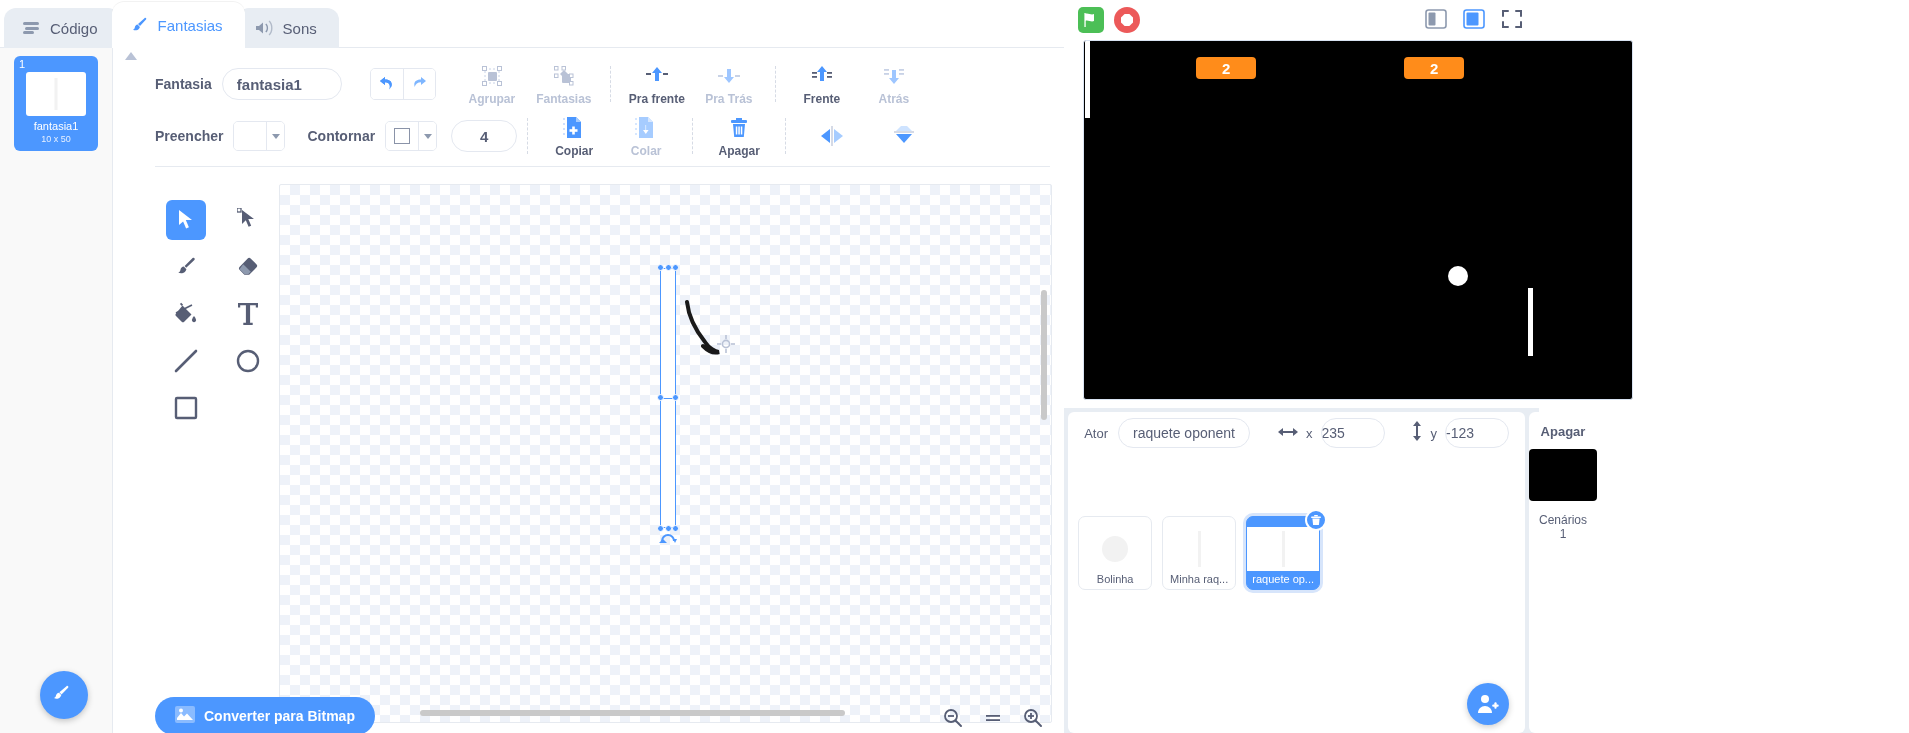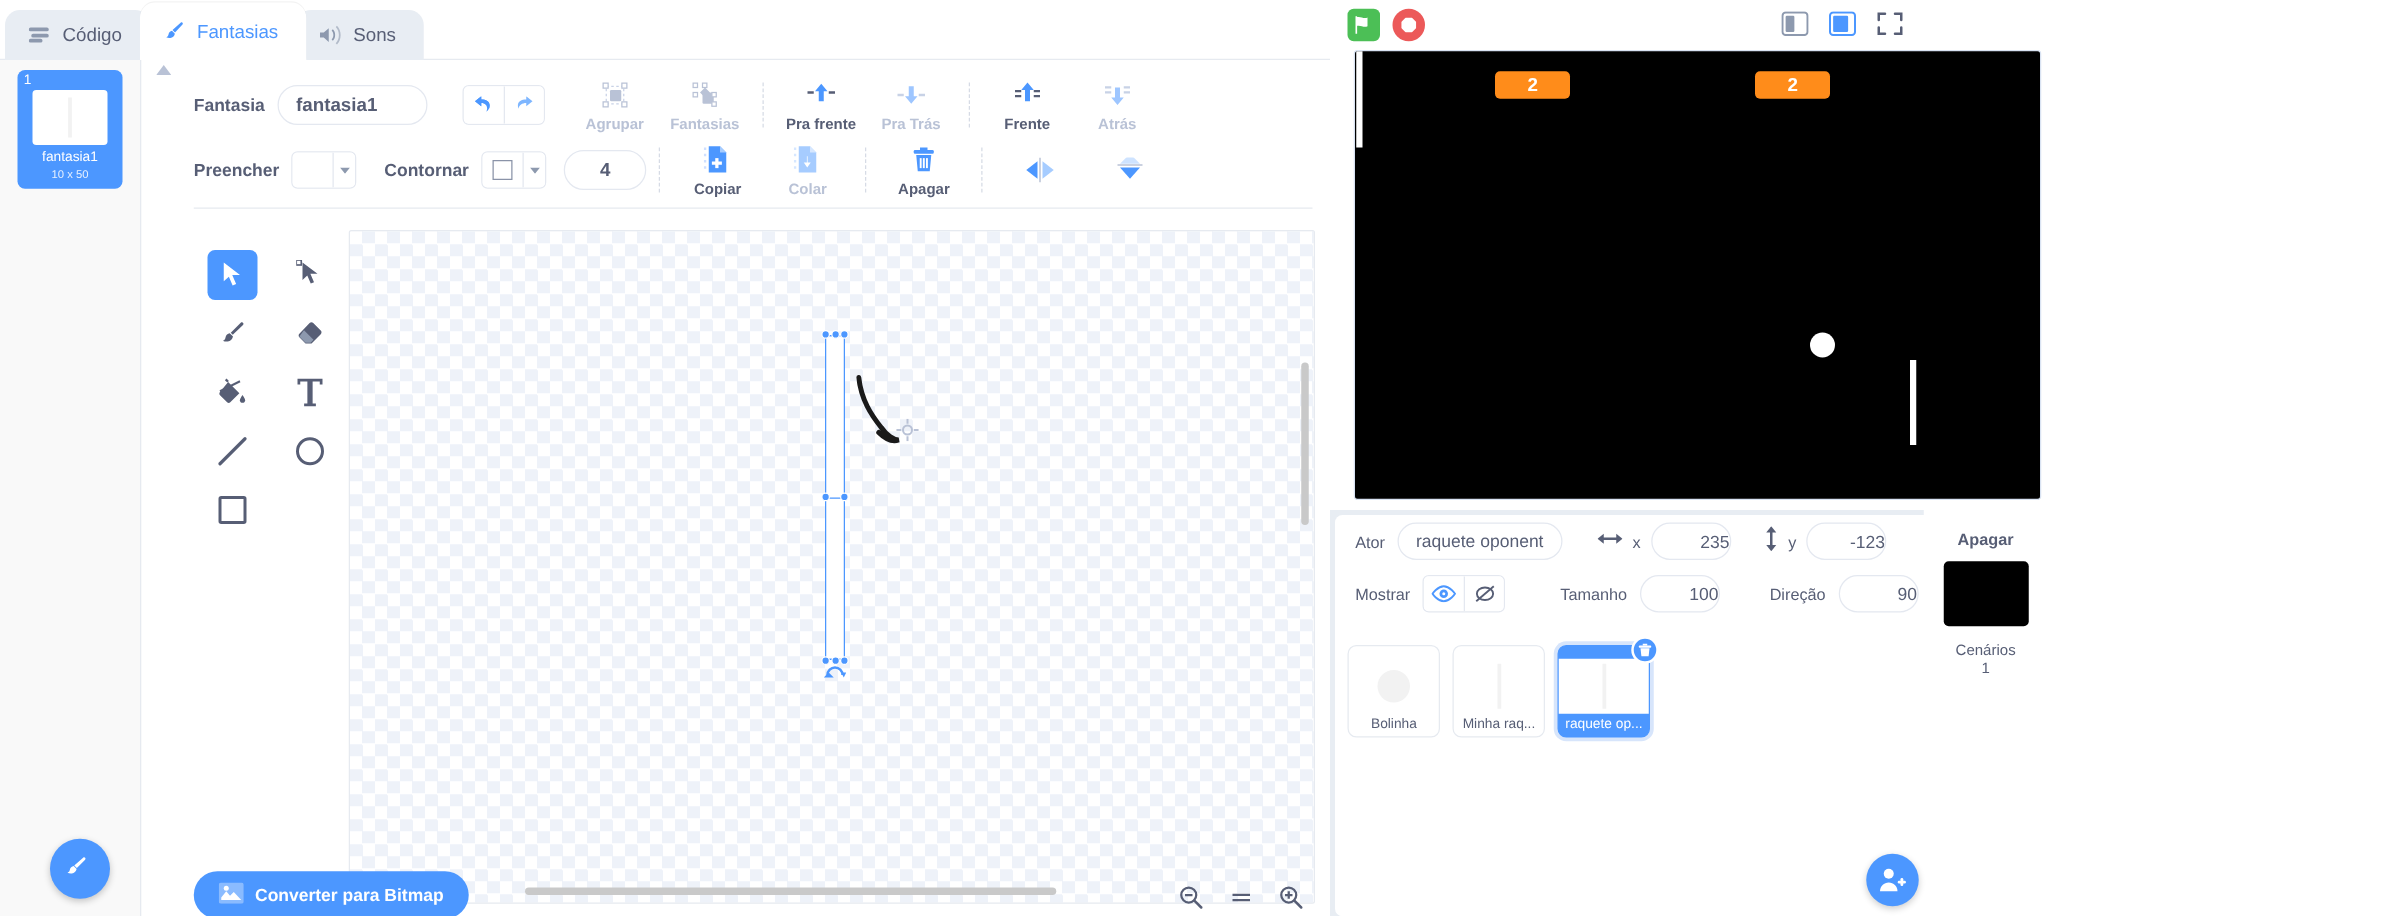--- a/index.html
+++ b/index.html
@@ -136,21 +136,21 @@
   .ball { position: absolute; width: 20px; height: 20px; border-radius: 50%; background: #fff; }
   .paddle { position: absolute; width: 5px; background: #fff; }
 
   .spritepanel { position: absolute; left: 0; top: 408px; right: 0; bottom: 0;
                  background: #e8edf3; display: flex; }
   .spriteinfo { flex: 1; background: #fff; border-radius: 6px; margin: 4px 4px 0 4px;
                 position: relative; }
   .inforow { display: flex; align-items: center; padding: 0 16px; height: 42px; }
   .ilbl { font-size: 13px; color: #575e75; font-weight: normal; margin-right: 10px; }
   .ipill { height: 30px; border: 1px solid #e4e8f0; border-radius: 15px; background: #fff;
-           font-size: 14px; color: #575e75; text-align: right; outline: none; }
+           font-size: 14px; color: #575e75; text-align: left; outline: none; }
   .ipill.name { width: 132px; text-align: left; padding: 0 14px; }
   .ipill.num  { width: 64px; }
   .eyebtns { display: flex; border: 1px solid #e4e8f0; border-radius: 5px; overflow: hidden; height: 30px; }
   .eyebtns .eb { width: 32px; display: flex; align-items: center; justify-content: center;
                  background: #fff; cursor: pointer; }
   .eyebtns .eb + .eb { border-left: 1px solid #e4e8f0; }
 
   .spritelist { position: absolute; left: 0; right: 0; top: 96px; bottom: 0;
                 padding: 8px 10px; display: flex; gap: 10px; align-items: flex-start; }
   .sprite-card { position: relative; width: 74px; height: 74px; border: 1px solid #e6eaf0;
@@ -697,42 +697,20 @@
                     <path d="M6 20l4-5H2z"></path>
                     <rect x="5" y="3" width="2" height="14"></rect>
                   </g>
                 </svg>
             </span>
             <span class="ilbl" style="margin:0 8px 0 8px">y</span>
             <input class="ipill num" value="-123" style="">
           </span>
         </div>
 
-        <div class="inforow">
-          <span class="ilbl">Mostrar</span>
-          <div class="eyebtns">
-            <div class="eb">
-              <svg width="20" height="14" viewBox="0 0 20 14">
-                  <path d="M10 1c5 0 9 6 9 6s-4 6-9 6-9-6-9-6 4-6 9-6z" fill="none" stroke="#4c97ff" stroke-width="1.5"></path>
-              <circle cx="10" cy="7" r="3.4" fill="#4c97ff"></circle>
-                  <circle cx="10" cy="7" r="1.2" fill="#fff"></circle>
-                </svg>
-            </div>
-            <div class="eb">
-              <svg width="20" height="16" viewBox="0 0 20 16">
-                  <ellipse cx="10" cy="8" rx="6.5" ry="5" fill="none" stroke="#575e75" stroke-width="1.5"></ellipse>
-              <line x1="3" y1="14" x2="17" y2="2" stroke="#575e75" stroke-width="1.5"></line>
-                </svg>
-            </div>
-          </div>
-          <span class="ilbl" style="margin-left:44px">Tamanho</span>
-          <input class="ipill num" value="100" style="">
-          <span class="ilbl" style="margin-left:40px">Direção</span>
-          <input class="ipill num" value="90" style="">
-        </div>
 
         <div class="spritelist">
           <div class="sprite-card">
             <div class="th">
               <div style="width:26px;height:26px;border-radius:50%;background:#f2f2f2;"></div>
             </div>
             <div class="nm">Bolinha</div>
           </div>
 
           <div class="sprite-card">

